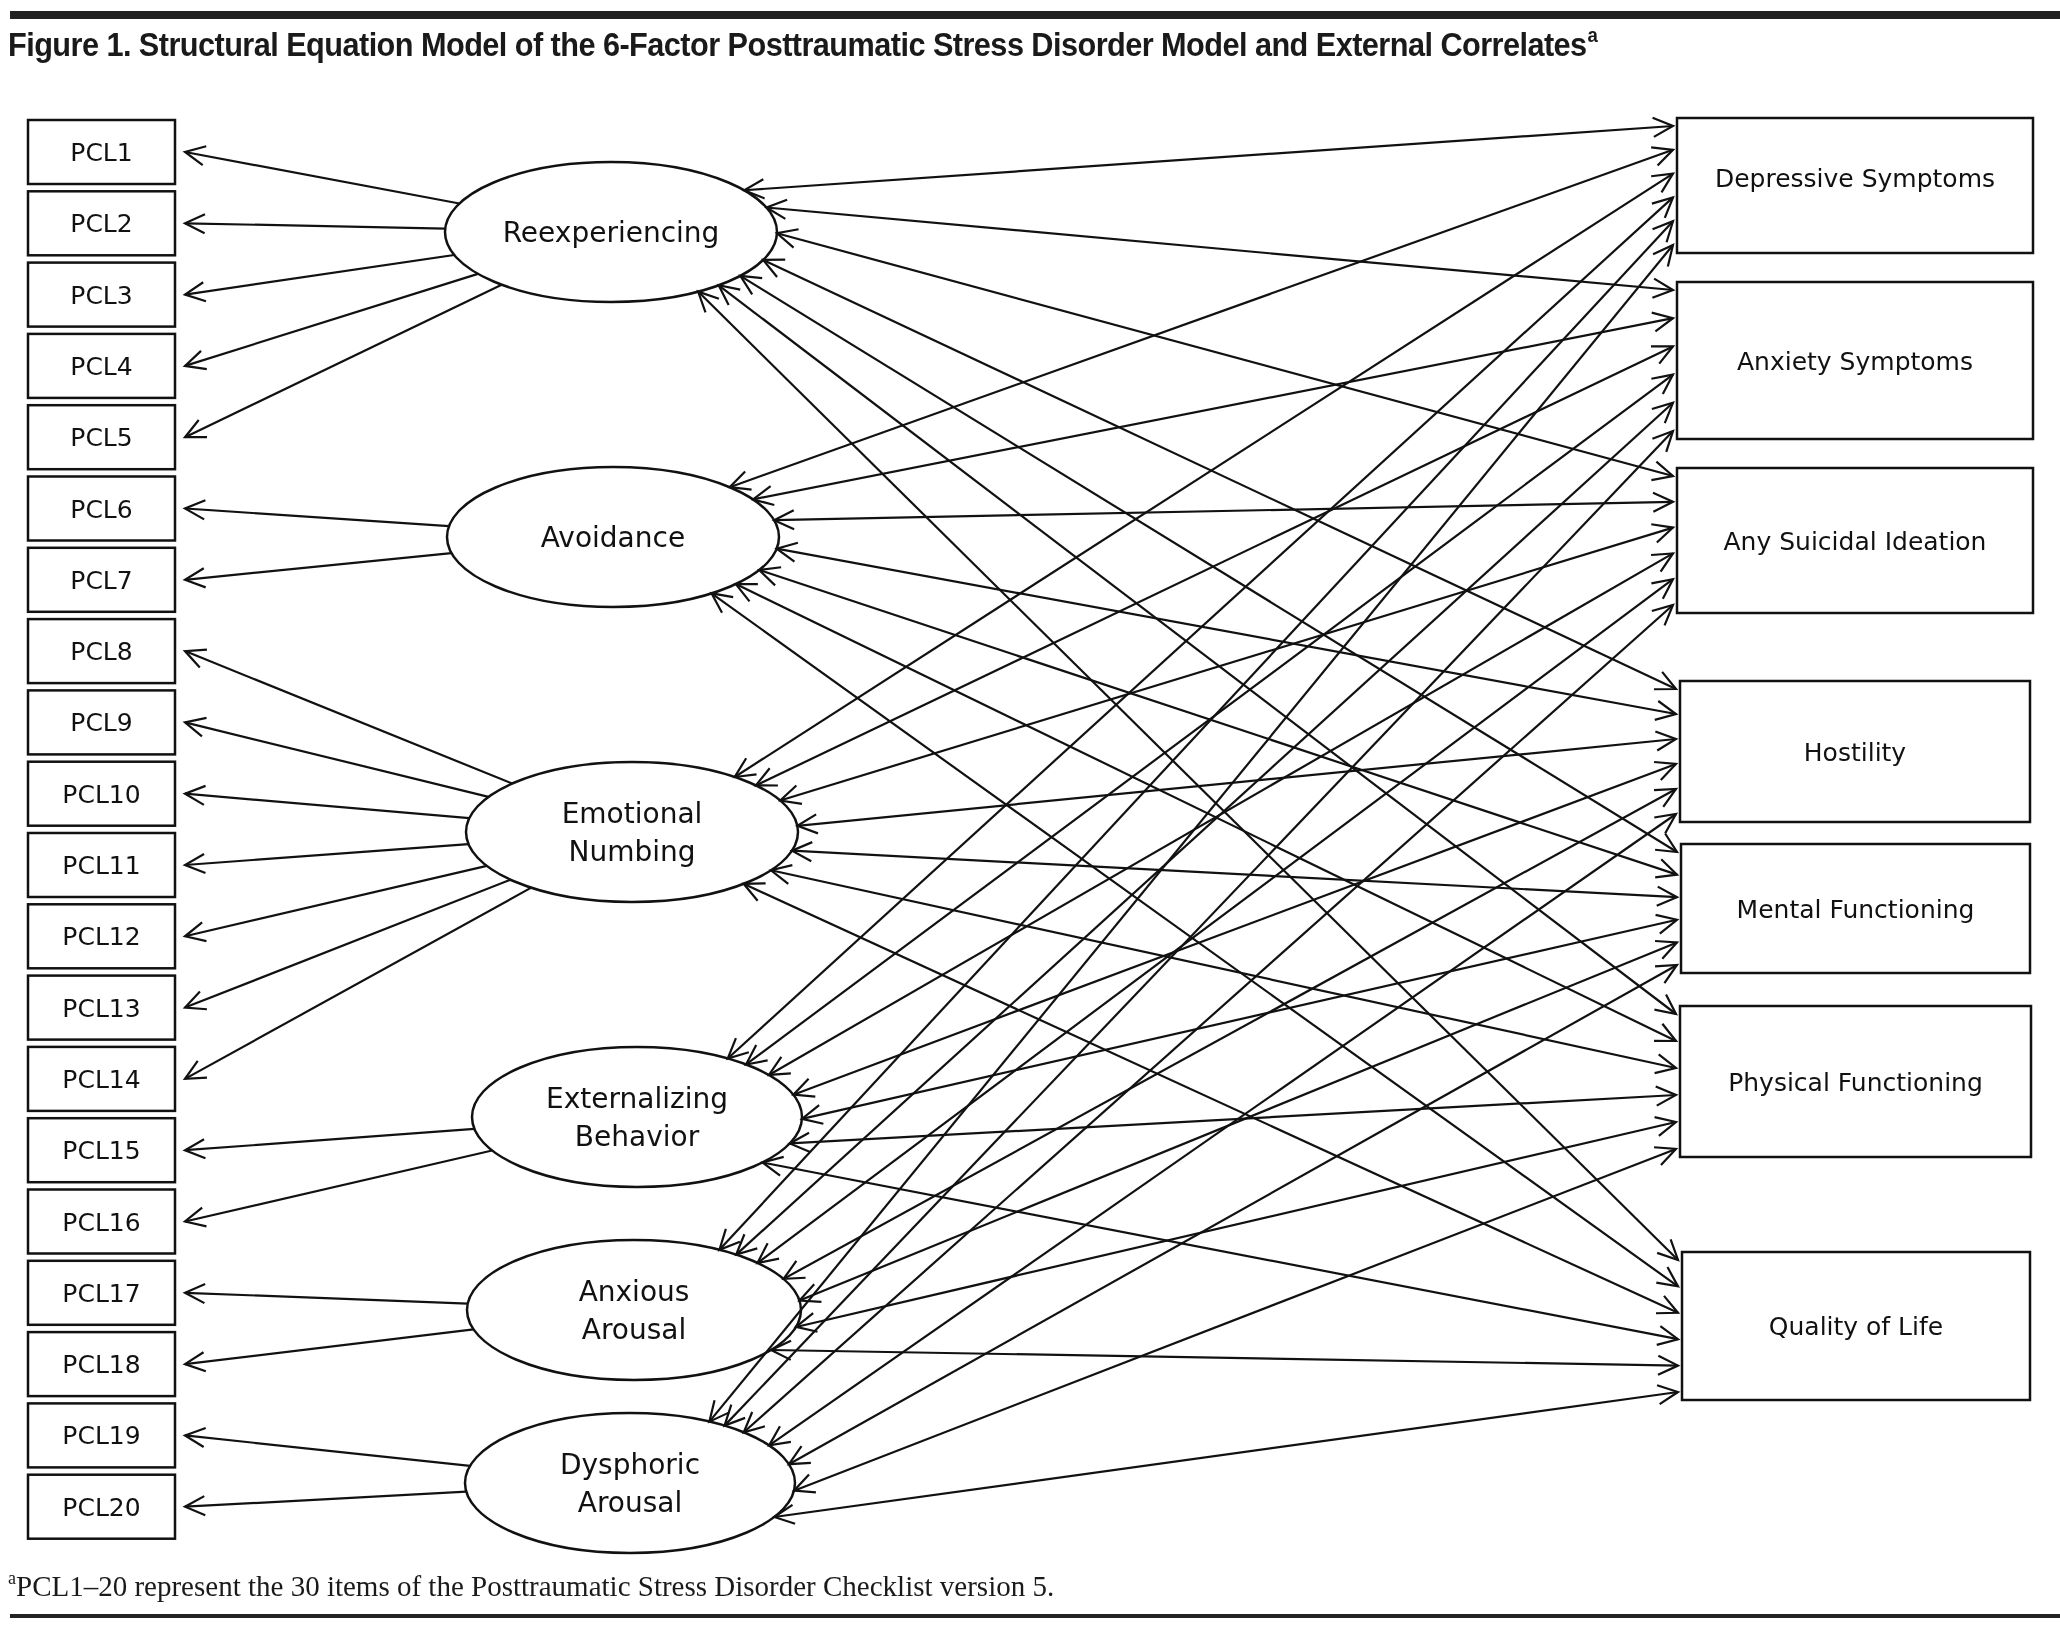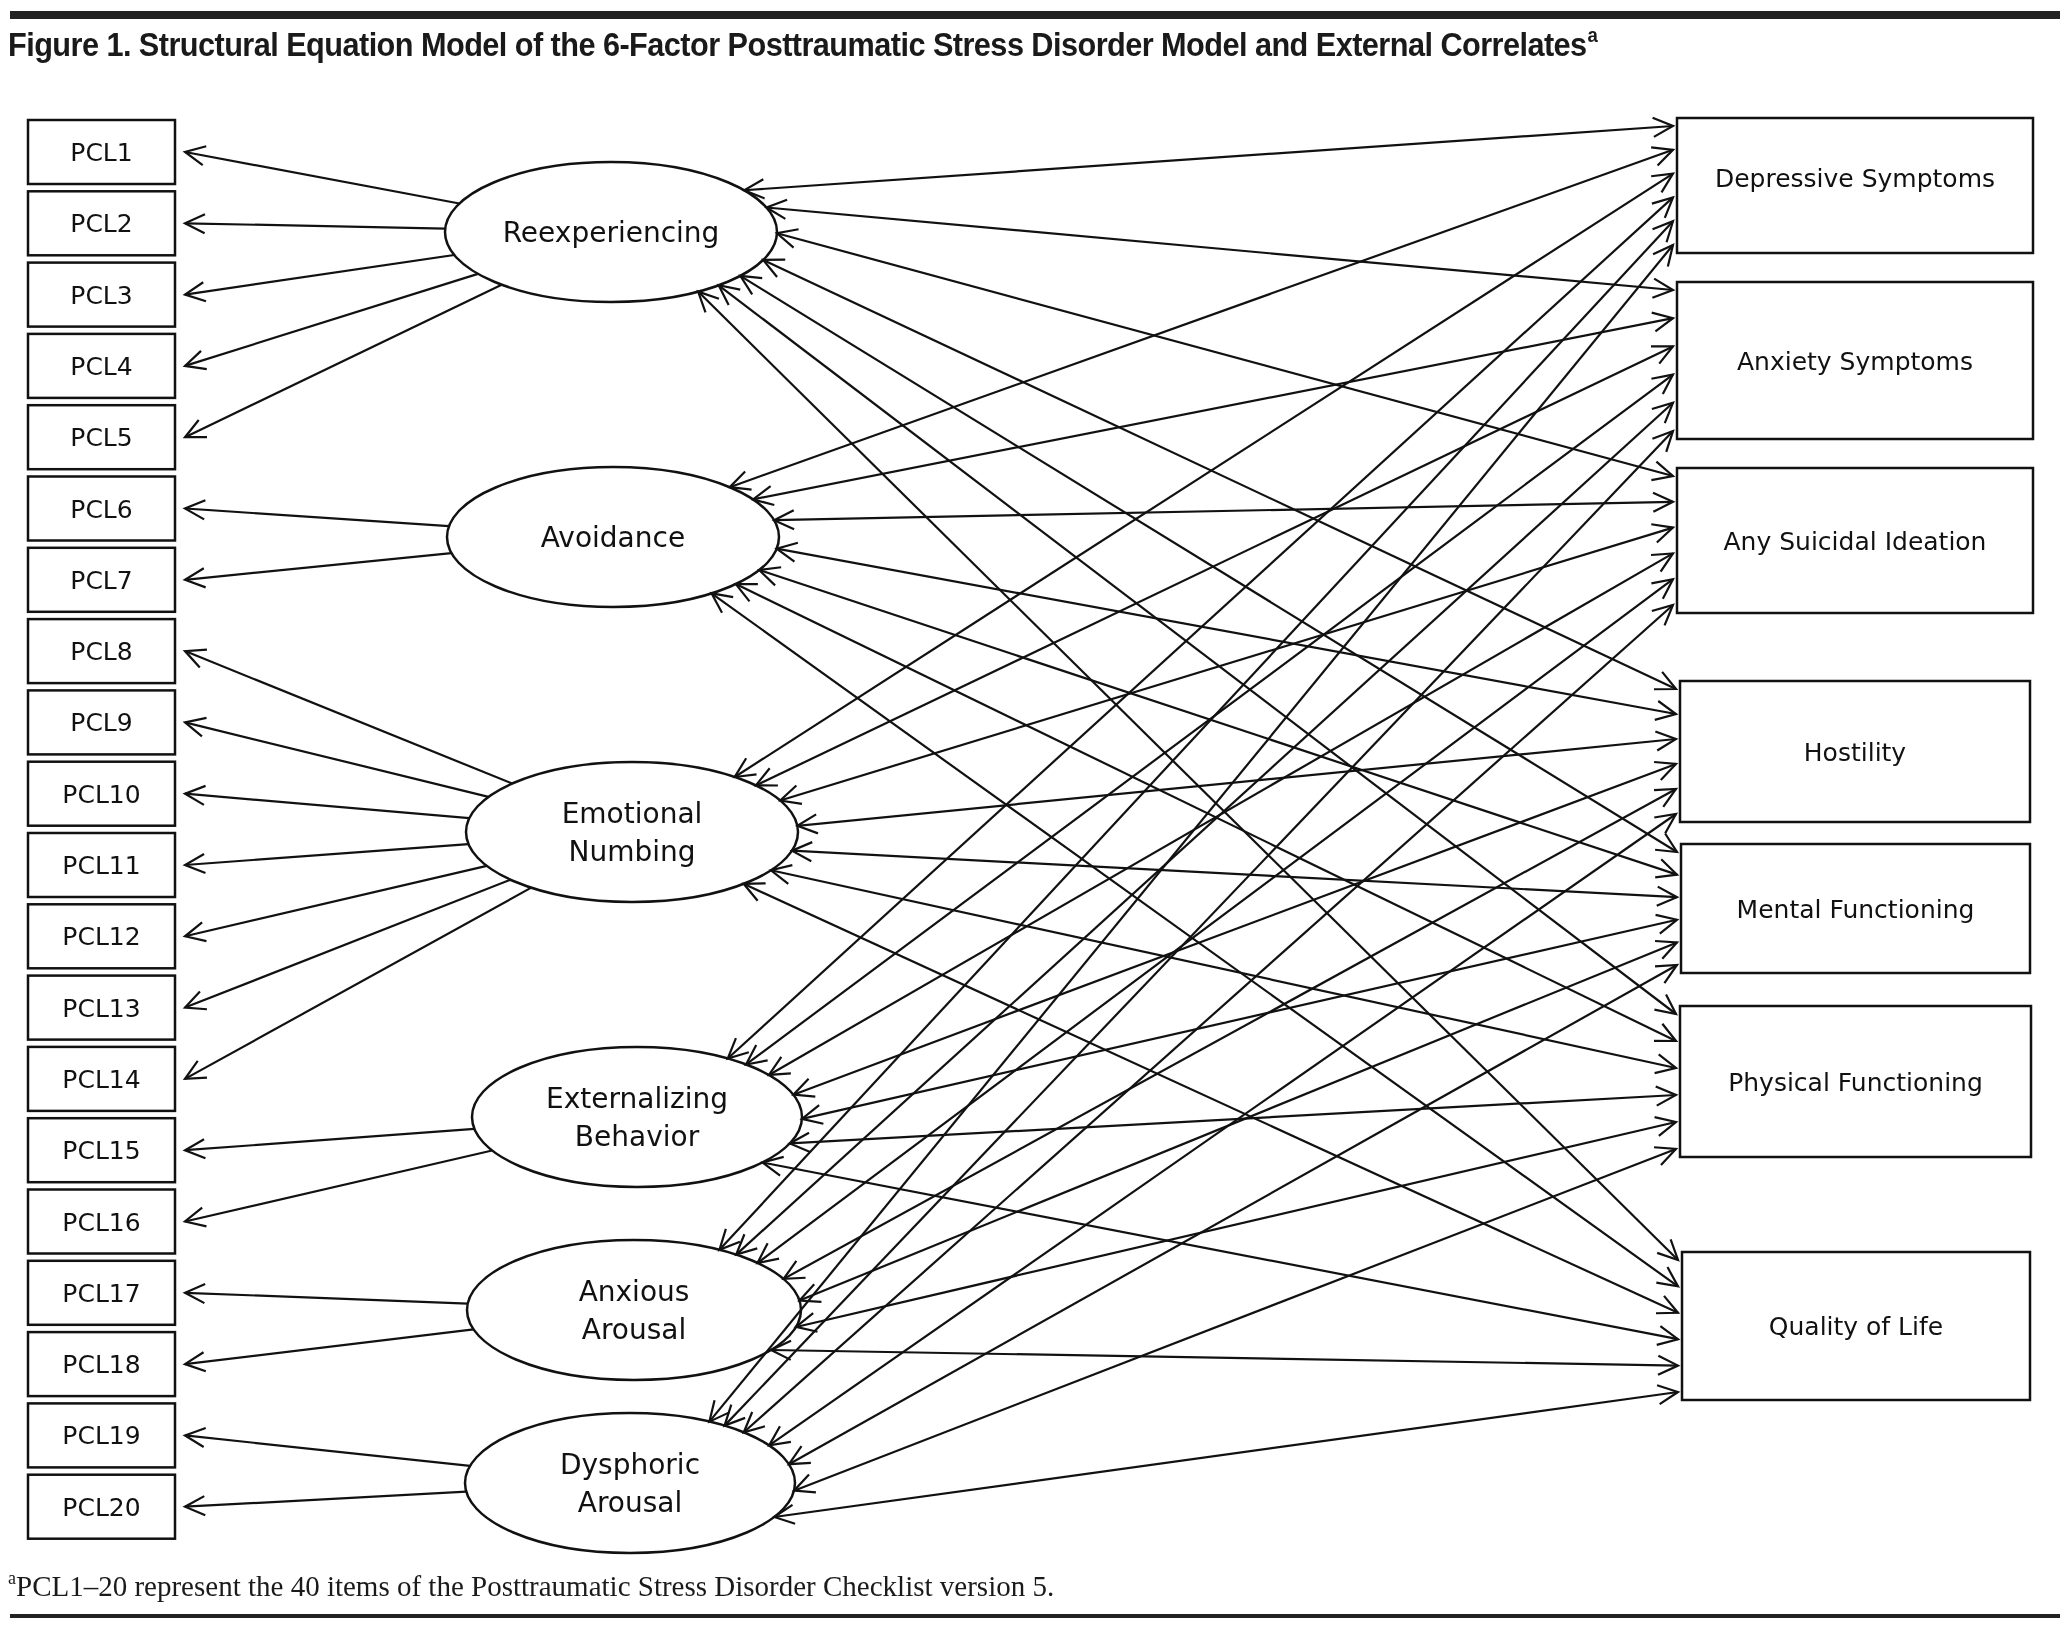--- a/index.html
+++ b/index.html
@@ -445,14 +445,14 @@
         <rect x="1680" y="1006" width="351" height="151" fill="#fff" stroke="#111111" stroke-width="2.5"></rect>
         <text x="1855.5" y="1090.5" text-anchor="middle" font-size="25">Physical Functioning</text>
       </g>
       <g>
         <rect x="1682" y="1252" width="348" height="148" fill="#fff" stroke="#111111" stroke-width="2.5"></rect>
         <text x="1856" y="1335" text-anchor="middle" font-size="25">Quality of Life</text>
       </g>
     </g>
 </svg>
 
-<div class="footnote"><sup>a</sup><span>PCL1–20 represent the 40 items of the Posttraumatic Stress Disorder Checklist version 5.</span></div>
+<div class="footnote"><sup>a</sup><span>PCL1–20 represent the 30 items of the Posttraumatic Stress Disorder Checklist version 5.</span></div>
 <div class="rule-bottom"></div>
 
 </body></html>

